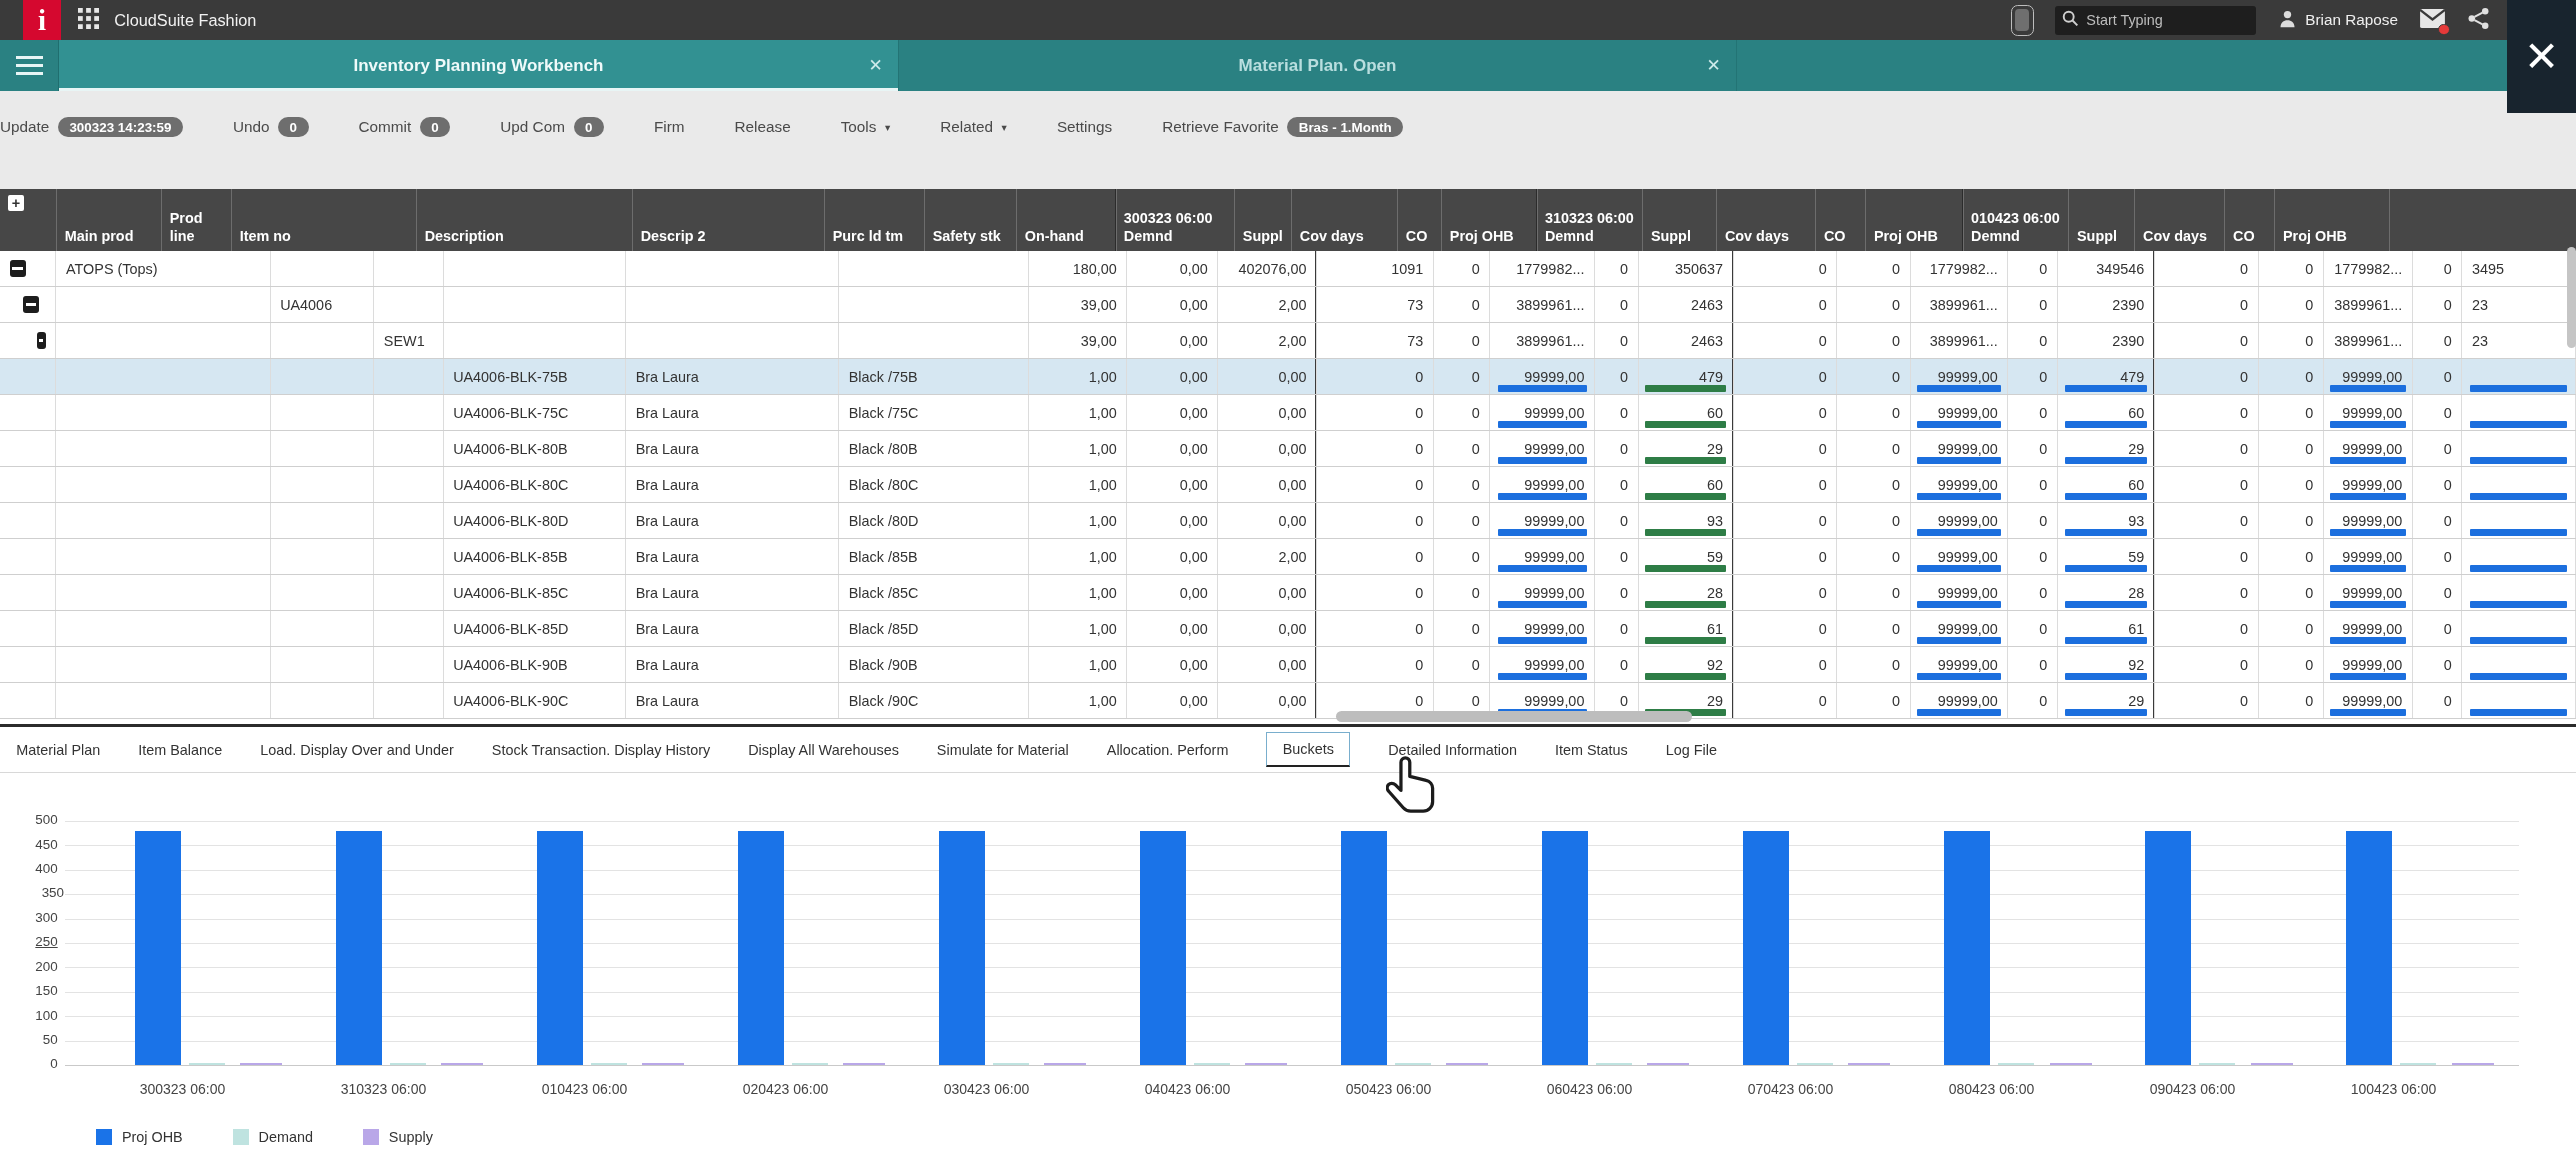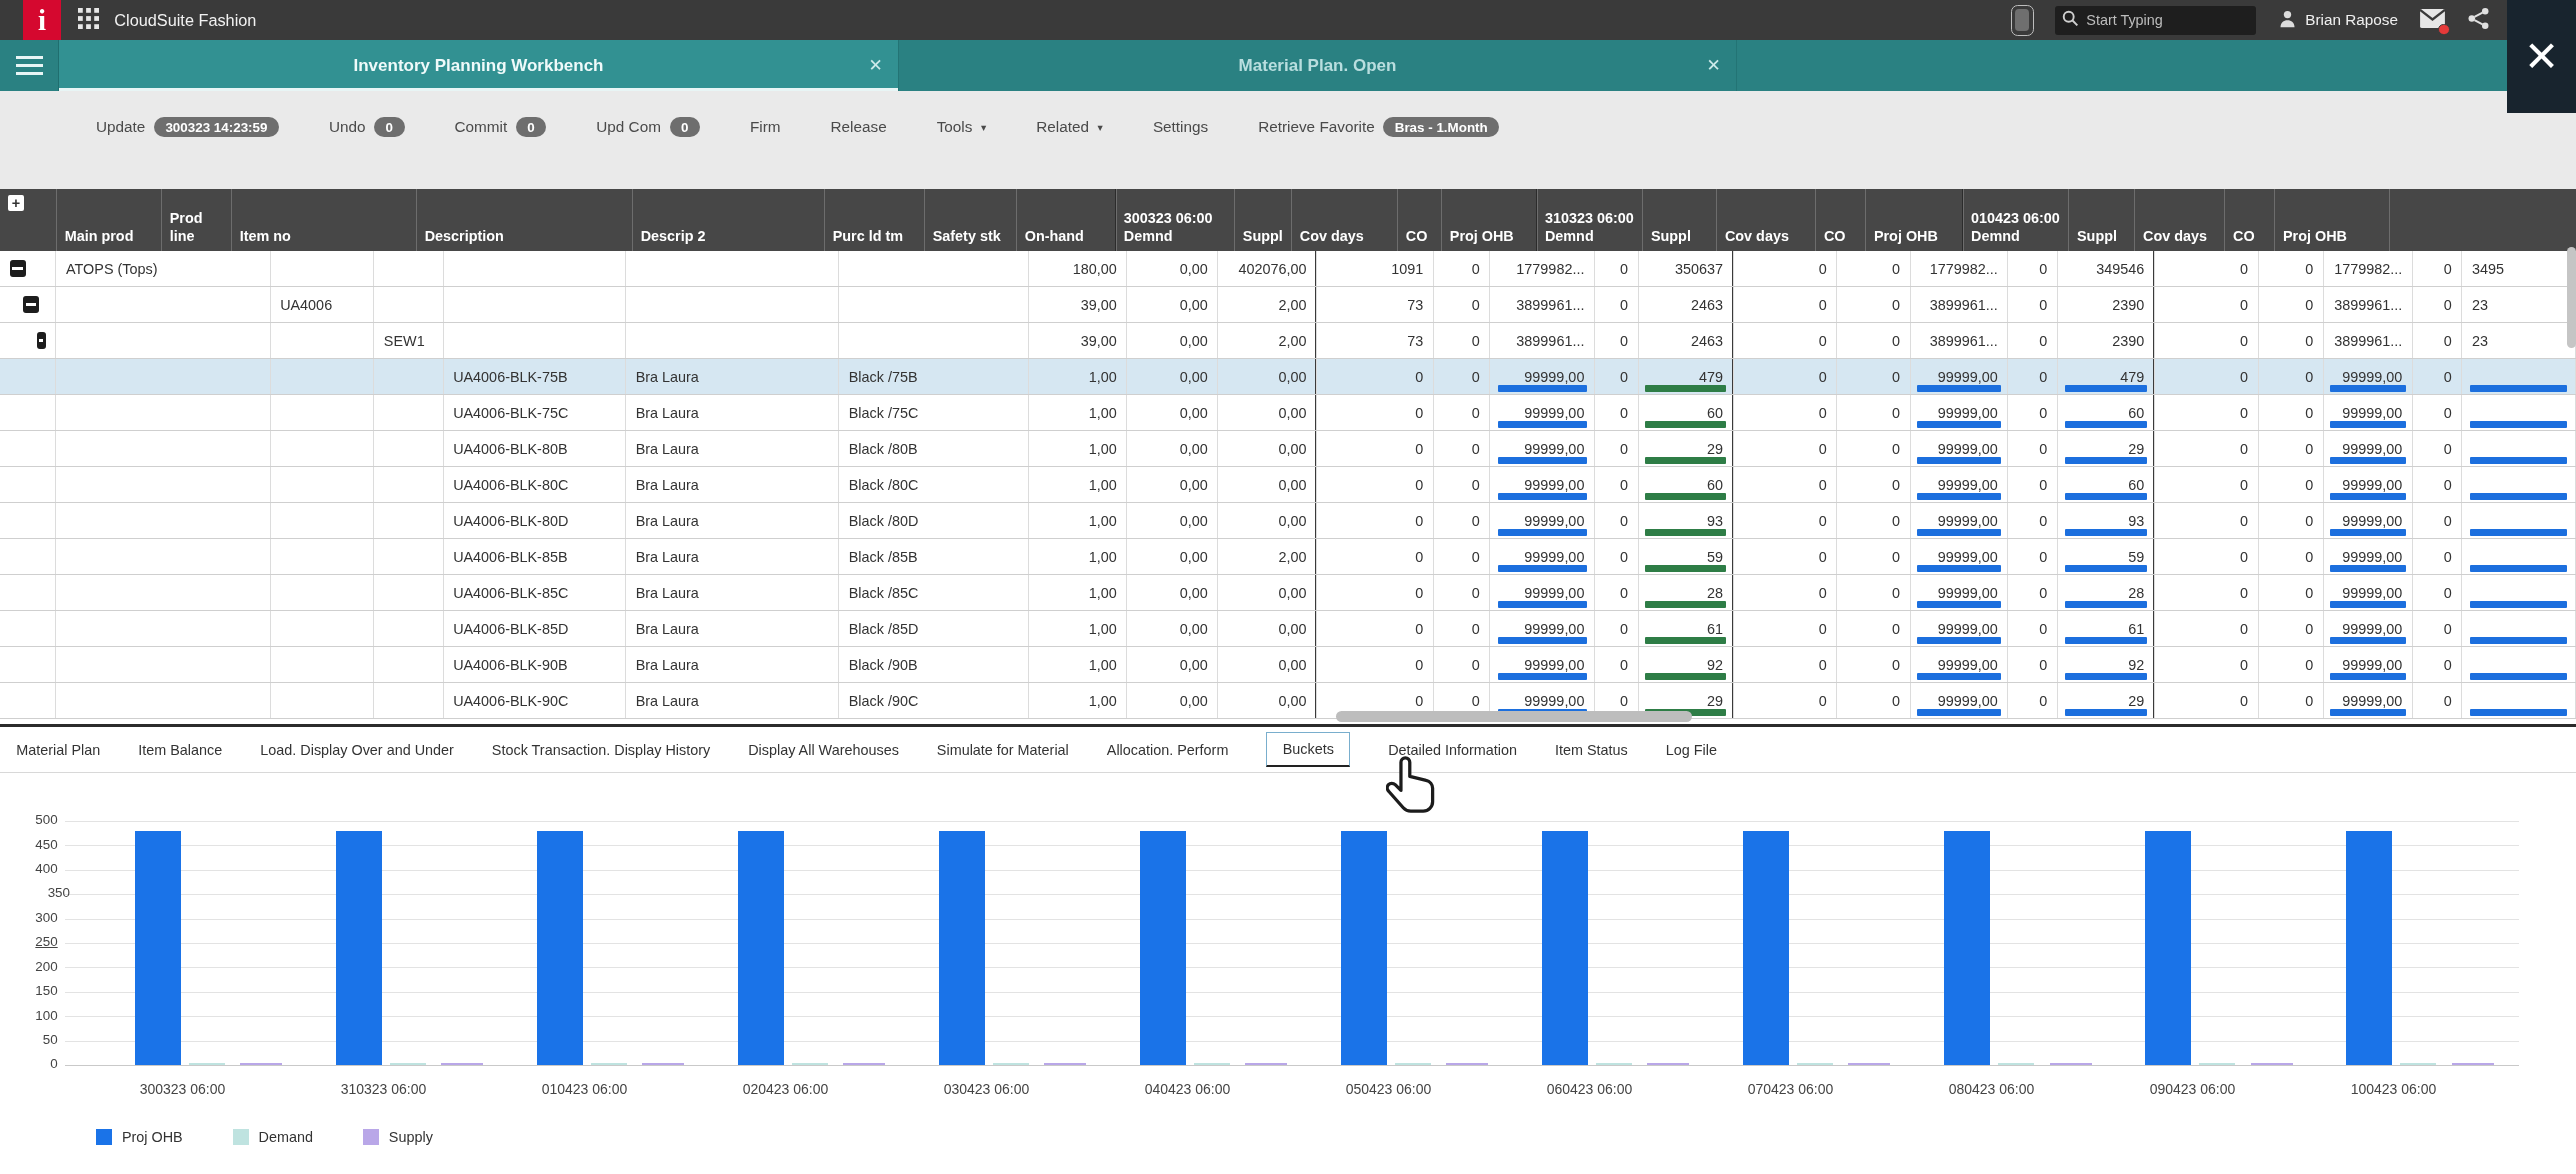--- a/index.html
+++ b/index.html
@@ -37,21 +37,21 @@
     align-items:center; justify-content:center; border-right:1px solid #1f6e6f; cursor:pointer; }
   #hamburger span { width:27px; height:2.9px; background:#e8f5f5; }
   .tab { height:51px; display:flex; align-items:center; justify-content:center; position:relative;
     font-size:17px; font-weight:bold; color:#b9dedf; border-right:1px solid #237475; cursor:pointer; }
   .tab.active { background:#329192; color:#effafa; box-shadow:inset 0 -2.9px 0 #e8f5f5; }
   .tab .tab-close { position:absolute; right:15.3px; font-size:17px; font-weight:normal; color:#cdeaea; cursor:pointer; }
   #tab-0 { width:840px; } #tab-1 { width:838px; } #tab-2 { width:760px; }
 
   
   #toolbar { position:absolute; left:0; top:91px; width:2576px; height:72px; background:#eaeaea;
-    display:flex; align-items:center; gap:50px; padding-left:96px; }
+    display:flex; align-items:center; gap:50px; }
   .tool-item { display:flex; align-items:center; gap:8.6px; color:#4a4a4a; font-size:15.3px; cursor:pointer; white-space:nowrap; }
   .tool-badge { background:#6e6e6e; color:#fff; font-weight:bold; font-size:13.4px; border-radius:11.5px;
     padding:2.9px 11.5px; }
   .tool-caret { font-size:10.5px; color:#4a4a4a; }
 
   
   #grid { position:absolute; left:0; top:189px; width:2576px; height:535px; background:#fff; overflow:hidden; }
   #grid-header { display:flex; height:62px; background:#474747; }
   .hcell { color:#fff; font-weight:bold; font-size:14.4px; display:flex; align-items:flex-end;
     padding:5.7px 7.7px; border-right:1px solid #6d6d6d; line-height:1.25; cursor:pointer; }
@@ -1105,21 +1105,21 @@
     <div class="ylabel" style="top: 235px; left: 7.7px;">100</div>
     <div class="gridline" style="top: 219px;"></div>
     <div class="ylabel" style="top: 210px; left: 7.7px;">150</div>
     <div class="gridline" style="top: 194px;"></div>
     <div class="ylabel" style="top: 186px; left: 7.7px;">200</div>
     <div class="gridline" style="top: 170px;"></div>
     <div class="ylabel" style="top: 161px; left: 7.7px; text-decoration: underline;">250</div>
     <div class="gridline" style="top: 146px;"></div>
     <div class="ylabel" style="top: 137px; left: 7.7px;">300</div>
     <div class="gridline" style="top: 121px;"></div>
-    <div class="ylabel" style="top: 112px; left: 20px;">350</div>
+    <div class="ylabel" style="top: 112px; left: 14px;">350</div>
     <div class="gridline" style="top: 97px;"></div>
     <div class="ylabel" style="top: 88px; left: 7.7px;">400</div>
     <div class="gridline" style="top: 72px;"></div>
     <div class="ylabel" style="top: 64px; left: 7.7px;">450</div>
     <div class="gridline" style="top: 48px;"></div>
     <div class="ylabel" style="top: 39px; left: 7.7px;">500</div>
     <div class="bar" style="left: 135px; width: 46px; top: 58px; height: 234px; background: rgb(26, 115, 232);"></div>
     <div class="bar" style="left: 189px; width: 36px; top: 290px; height: 1.9px; background: rgb(191, 227, 224);"></div>
     <div class="bar" style="left: 240px; width: 42px; top: 290px; height: 1.9px; background: rgb(185, 167, 232);"></div>
     <div class="xlabel" style="left: 101px; top: 308px;">300323 06:00</div>

